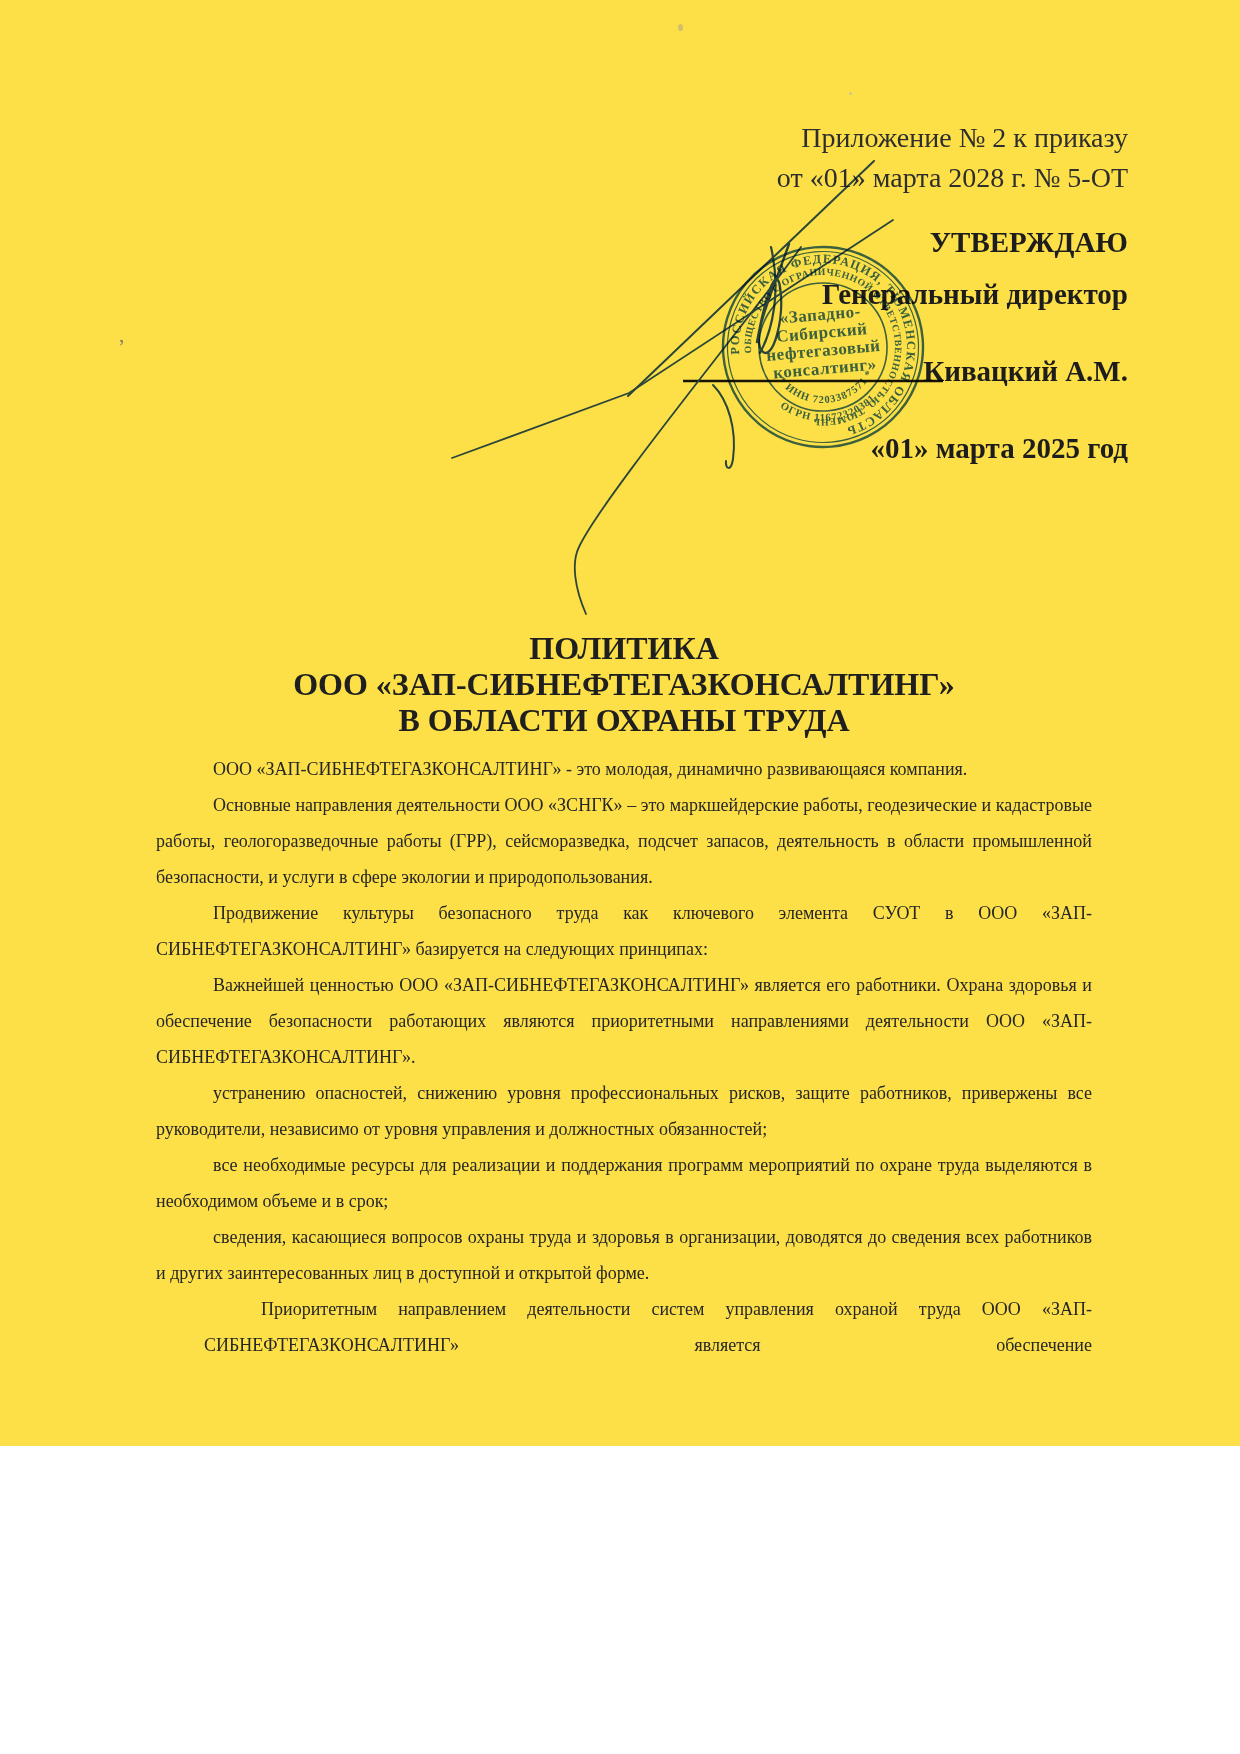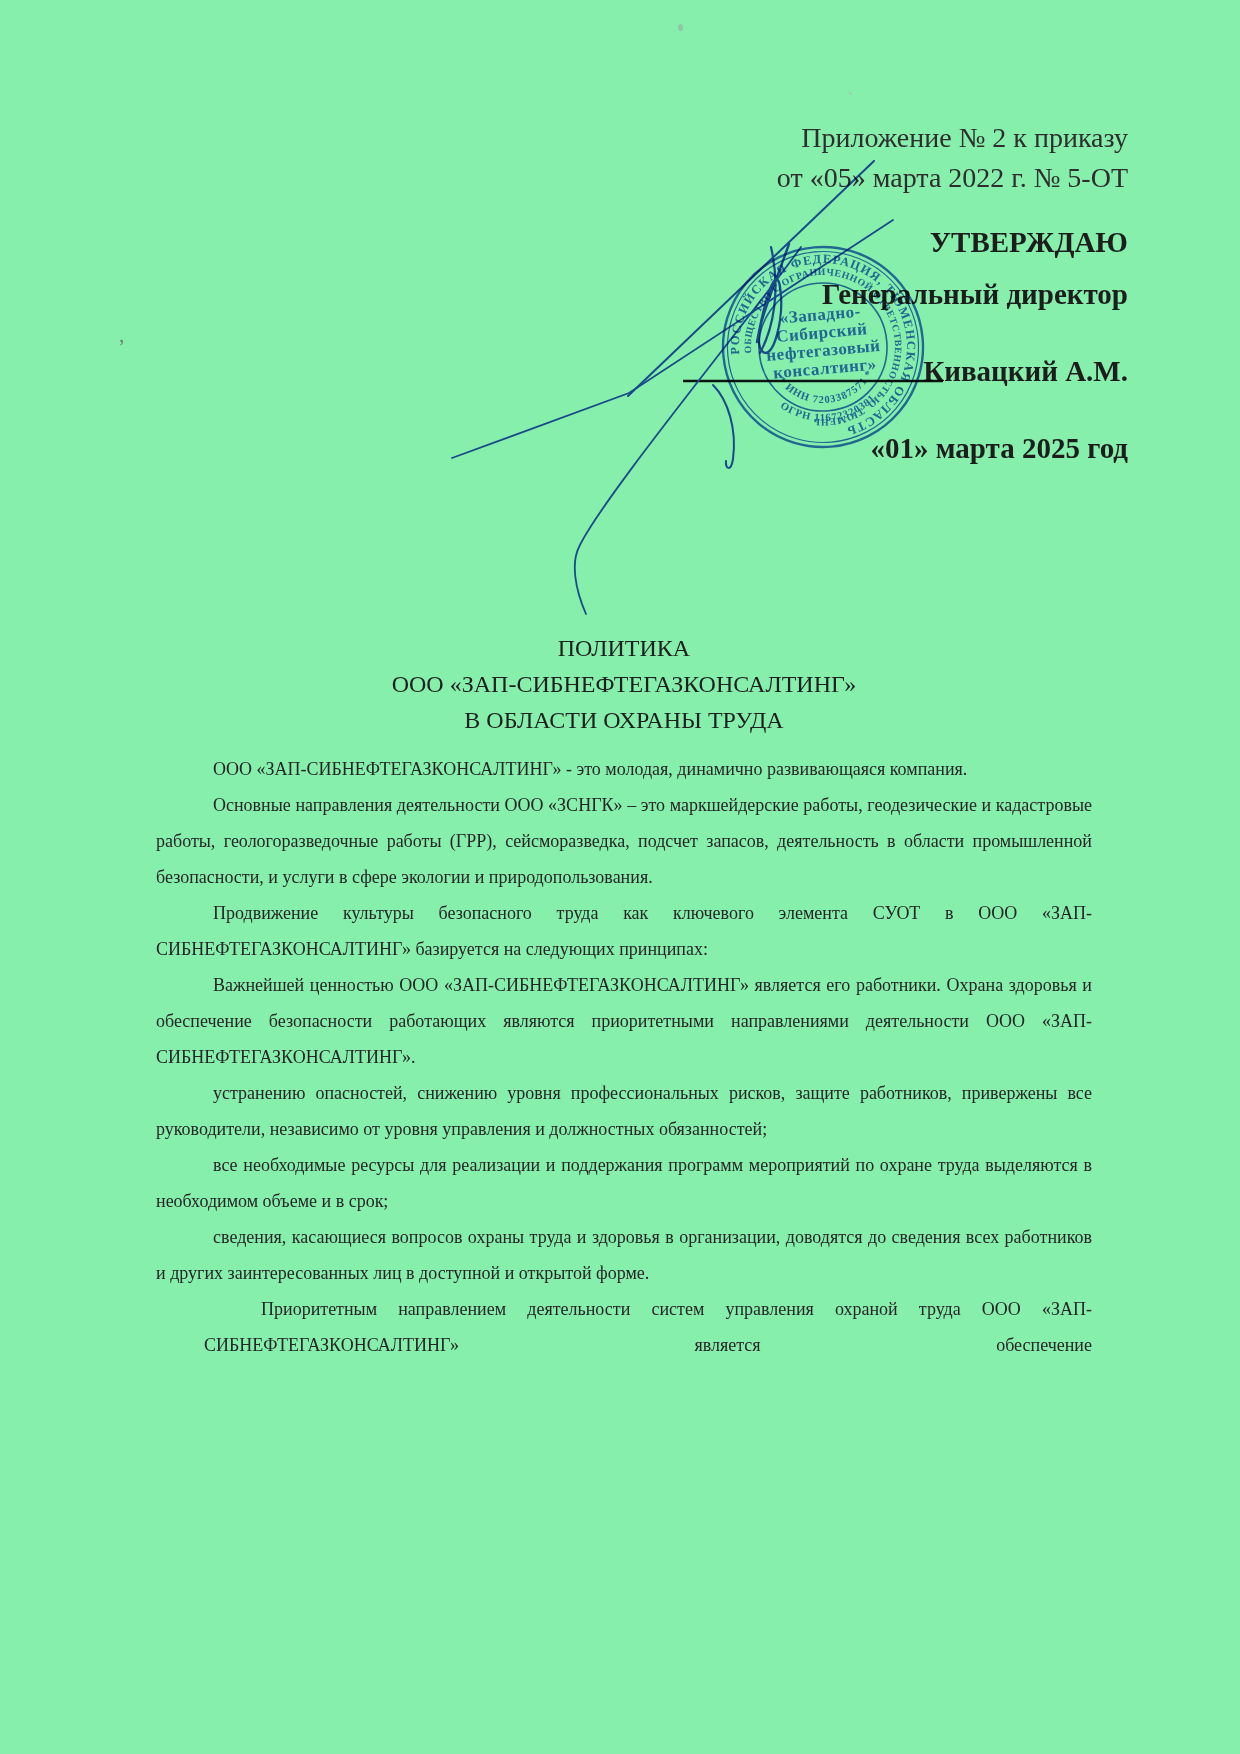--- a/index.html
+++ b/index.html
@@ -3,21 +3,21 @@
 <meta charset="utf-8">
 <style>
   :root{
     --stamp-blue:#2e63d4;
     --sig-blue:#2b50cc;
     --ink:#161616;
     --text:#262626;
   }
   html,body{margin:0;padding:0;background:#ffffff;}
   .page{
-    position:relative;width:1240px;height:1754px;background:#86efac;
+    position:relative;width:1240px;height:1446px;background:#fde047;
     overflow:hidden;font-family:"Liberation Serif","DejaVu Serif",serif;color:var(--text);
   }
   
   .hdr{
     position:absolute;top:118px;right:112px;text-align:right;
     font-size:28px;line-height:40px;color:#2e2e2e;
   }
   
   .approve{
     position:absolute;right:112px;text-align:left;font-weight:bold;
@@ -35,42 +35,42 @@
   .arc-num{font-size:10.5px;letter-spacing:1px;font-weight:bold;}
   .stamp-center text{font-size:17px;font-weight:bold;letter-spacing:.5px;}
   
   .sig-overlay{
     position:absolute;left:0;top:0;width:1240px;height:1754px;
     pointer-events:none;mix-blend-mode:multiply;
   }
   
   .title{
     position:absolute;left:156px;top:630px;width:936px;text-align:center;
-    font-weight:normal;font-size:24px;line-height:36px;color:#1f1f1f;
+    font-weight:bold;font-size:32px;line-height:36px;color:#1f1f1f;
   }
   
   .body-text{
     position:absolute;left:156px;top:751px;width:936px;
     font-size:18px;line-height:36px;color:var(--text);
   }
   .body-text p.para{
     margin:0;text-indent:57px;text-align:justify;
   }
   .body-text p.para-cont{text-align-last:justify;margin-left:48px;}
   
   .speck{position:absolute;color:#6a6a6a;pointer-events:none;}
 </style>
 </head>
 <body>
 
 <div class="page">
 
   <div class="hdr">
     <div>Приложение № 2 к приказу</div>
-    <div>от «05» марта 2022 г. № 5-ОТ</div>
+    <div>от «01» марта 2028 г. № 5-ОТ</div>
   </div>
 
   <div class="approve" style="top:226px">УТВЕРЖДАЮ</div>
   <div class="approve" style="top:278px">Генеральный директор</div>
   <div class="approve" style="top:355px">Кивацкий А.М.</div>
   <div class="approve" style="top:432px">«01» марта 2025 год</div>
 
   <div class="stamp-wrap">
     <svg width="210" height="210" viewBox="-105 -105 210 210">
       <defs>

